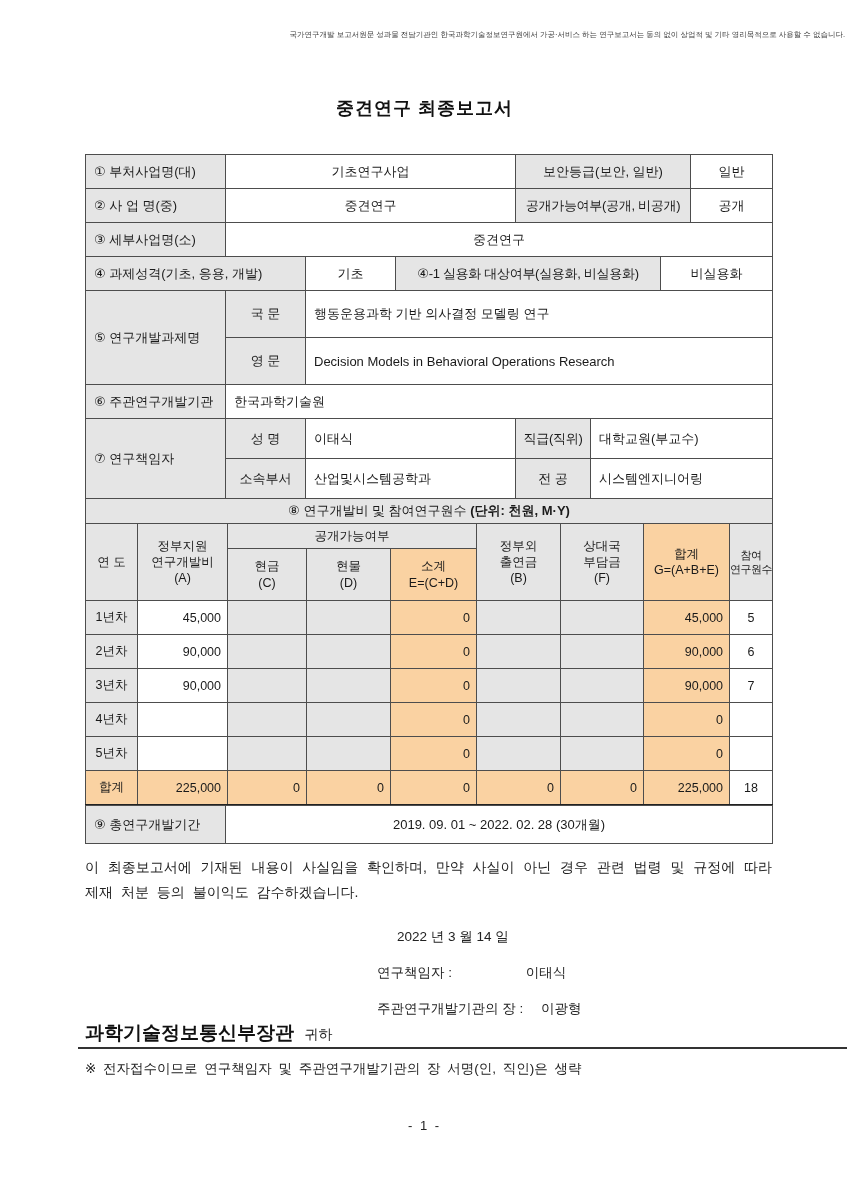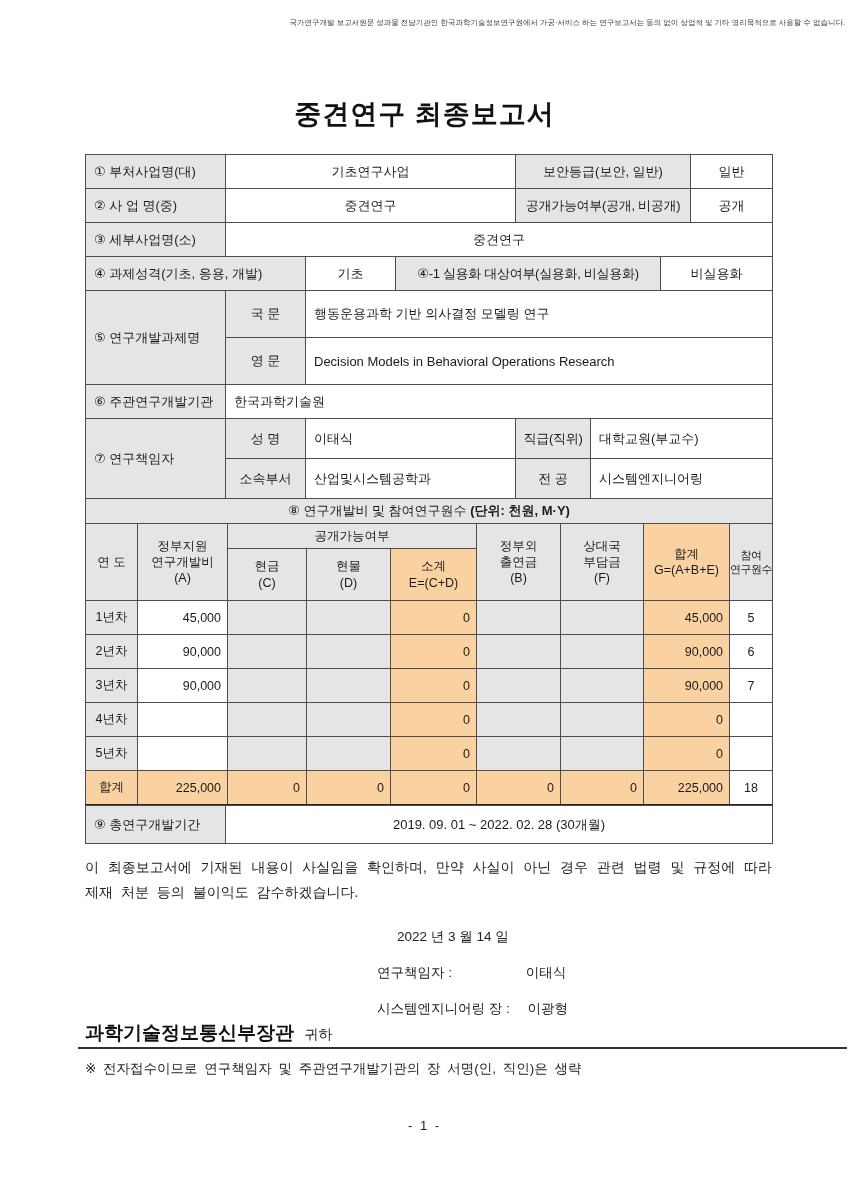--- a/index.html
+++ b/index.html
@@ -2,26 +2,26 @@
 <html><head>
 <meta charset="utf-8">
 <style>
   html,body { margin:0; padding:0; background:#ffffff; }
   .page {
     position:relative; width:849px; height:1200px; background:#ffffff;
     font-family:"Liberation Sans","DejaVu Sans",sans-serif; color:#1a1a1a;
     overflow:hidden;
   }
   .disclaimer {
-    position:absolute; top:18px; right:4px; font-size:7.5px; color:#3a3a3a;
+    position:absolute; top:30px; right:4px; font-size:7.5px; color:#3a3a3a;
     white-space:nowrap;
   }
   .title {
     position:absolute; top:96px; left:0; width:100%; text-align:center;
-    font-size:27px; font-weight:bold; letter-spacing:1px; color:#111;
+    font-size:18px; font-weight:bold; letter-spacing:1px; color:#111;
   }
   .tables { position:absolute; top:155px; left:0; }
   table {
     border-collapse:collapse; table-layout:fixed; width:687px;
     margin-left:85px; margin-top:-1px;
   }
   td {
     border:1px solid #4d4d4d; font-size:13px; padding:0 8px; height:33px;
     vertical-align:middle; overflow:hidden;
   }
@@ -322,21 +322,21 @@
   <div class="statement">이 최종보고서에 기재된 내용이 사실임을 확인하며, 만약 사실이 아닌 경우 관련 법령 및 규정에 따라 제재 처분 등의 불이익도 감수하겠습니다.</div>
 
   <div class="sig sig-date">2022 년    3 월  14 일</div>
 
   <div class="sig sig-pi">
     <span>연구책임자 :</span>
     <span class="name">이태식</span>
   </div>
 
   <div class="sig sig-head">
-    <span>시스템엔지니어링 장 :</span>
+    <span>주관연구개발기관의 장 :</span>
     <span class="name2">이광형</span>
   </div>
 
   <div class="recipient-line">
     <span class="big">과학기술정보통신부장관</span>
     <span class="small-suffix">귀하</span>
   </div>
 
   <div class="hrule"></div>
 

